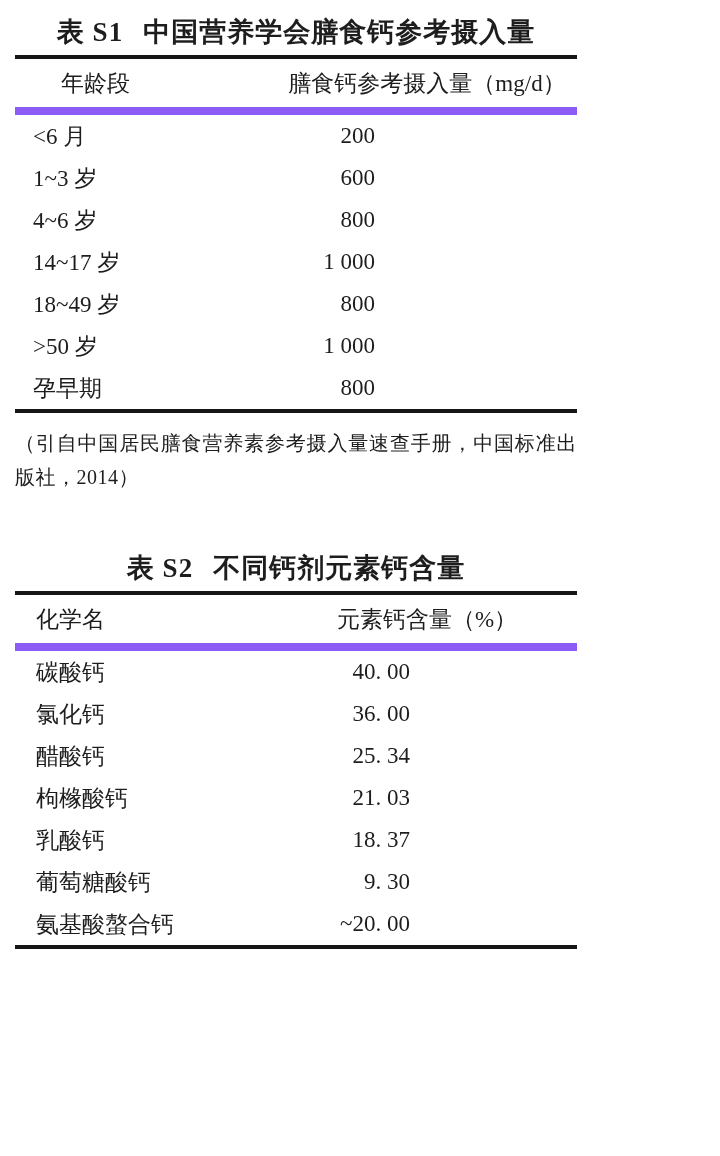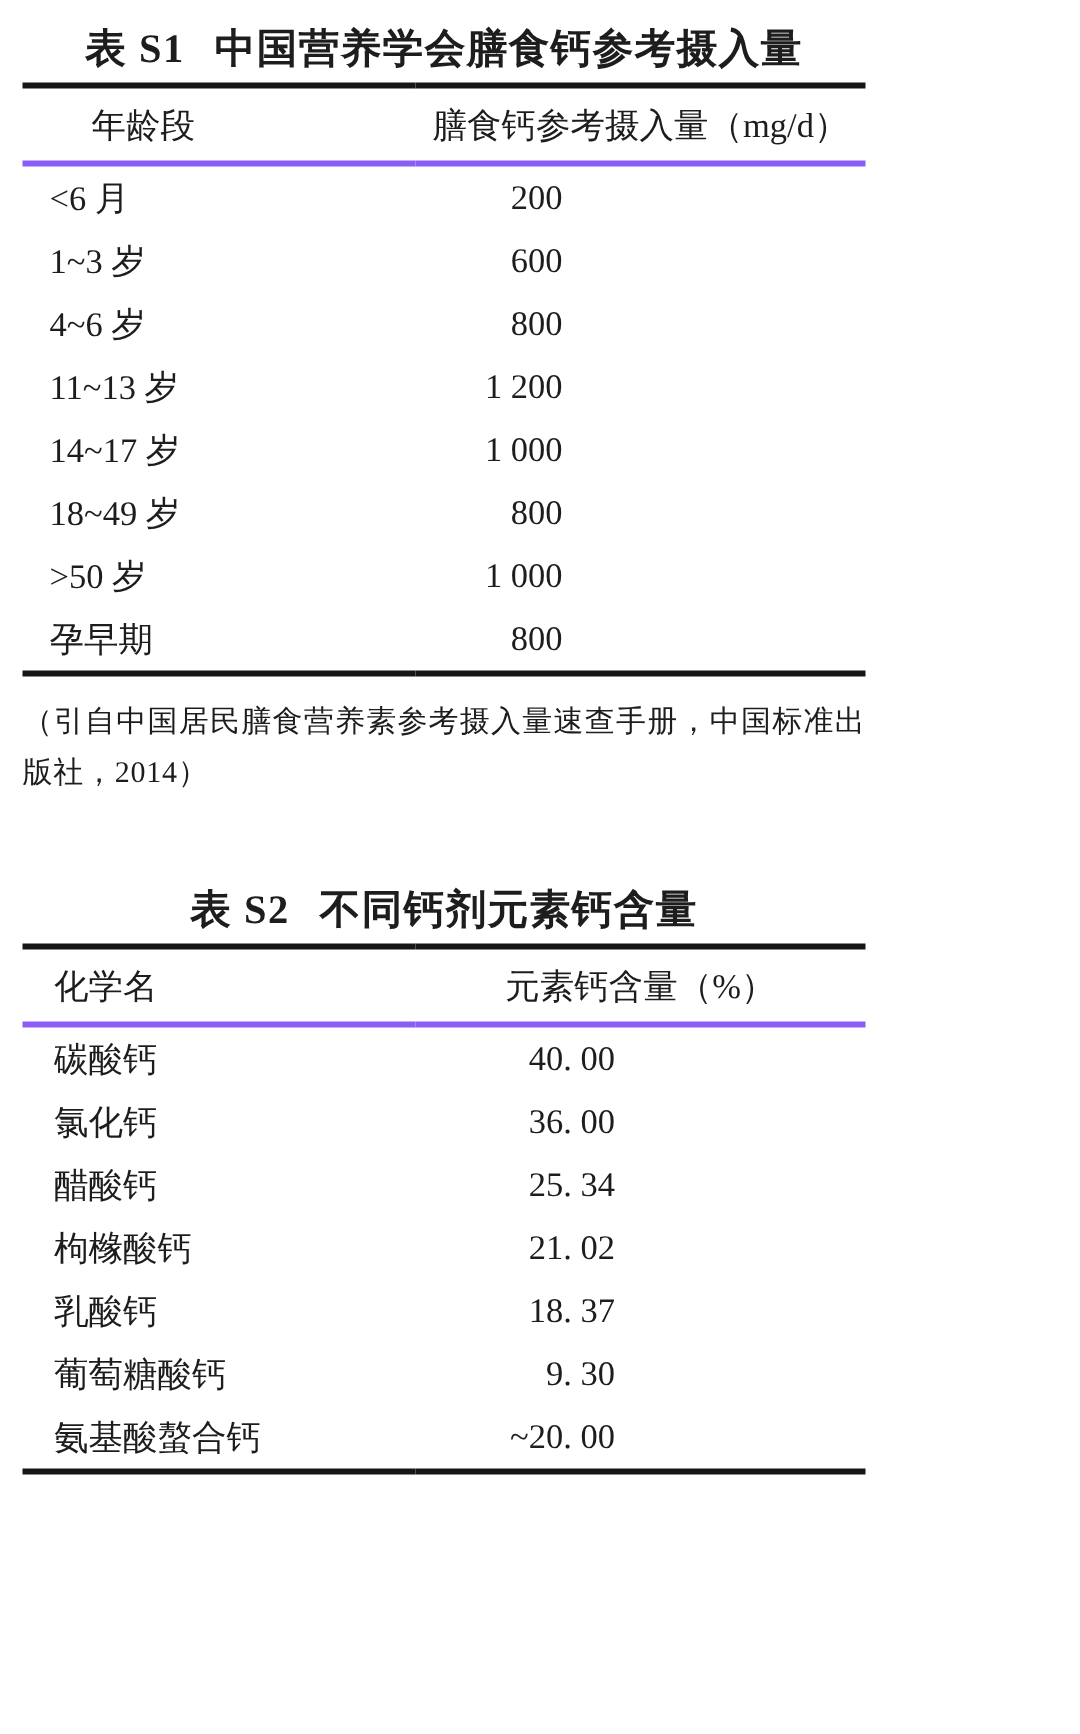--- a/index.html
+++ b/index.html
@@ -39,21 +39,21 @@
     border-collapse: collapse;
     border-top: 4px solid #161616;
     border-bottom: 4px solid #161616;
     table-layout: fixed;
   }
   .data-table col.c1 { width: 262px; }
   .data-table thead th {
     font-weight: normal;
     font-size: 23px;
     height: 48px;
-    border-bottom: 4px solid #8b5cf6;
+    border-bottom: 8px solid #8b5cf6;
     vertical-align: middle;
     padding: 0;
   }
   .data-table tbody td {
     font-size: 23px;
     height: 42px;
     vertical-align: middle;
     padding: 0;
   }
   
@@ -105,24 +105,20 @@
           </tr>
           <tr>
             <td class="col-label">1~3 岁</td>
             <td class="col-value">600</td>
           </tr>
           <tr>
             <td class="col-label">4~6 岁</td>
             <td class="col-value">800</td>
           </tr>
           <tr>
-            <td class="col-label">11~13 岁</td>
-            <td class="col-value">1 200</td>
-          </tr>
-          <tr>
             <td class="col-label">14~17 岁</td>
             <td class="col-value">1 000</td>
           </tr>
           <tr>
             <td class="col-label">18~49 岁</td>
             <td class="col-value">800</td>
           </tr>
           <tr>
             <td class="col-label">&gt;50 岁</td>
             <td class="col-value">1 000</td>
@@ -159,21 +155,21 @@
           <tr>
             <td class="col-label">氯化钙</td>
             <td class="col-value">36. 00</td>
           </tr>
           <tr>
             <td class="col-label">醋酸钙</td>
             <td class="col-value">25. 34</td>
           </tr>
           <tr>
             <td class="col-label">枸橼酸钙</td>
-            <td class="col-value">21. 02</td>
+            <td class="col-value">21. 03</td>
           </tr>
           <tr>
             <td class="col-label">乳酸钙</td>
             <td class="col-value">18. 37</td>
           </tr>
           <tr>
             <td class="col-label">葡萄糖酸钙</td>
             <td class="col-value">9. 30</td>
           </tr>
           <tr>

